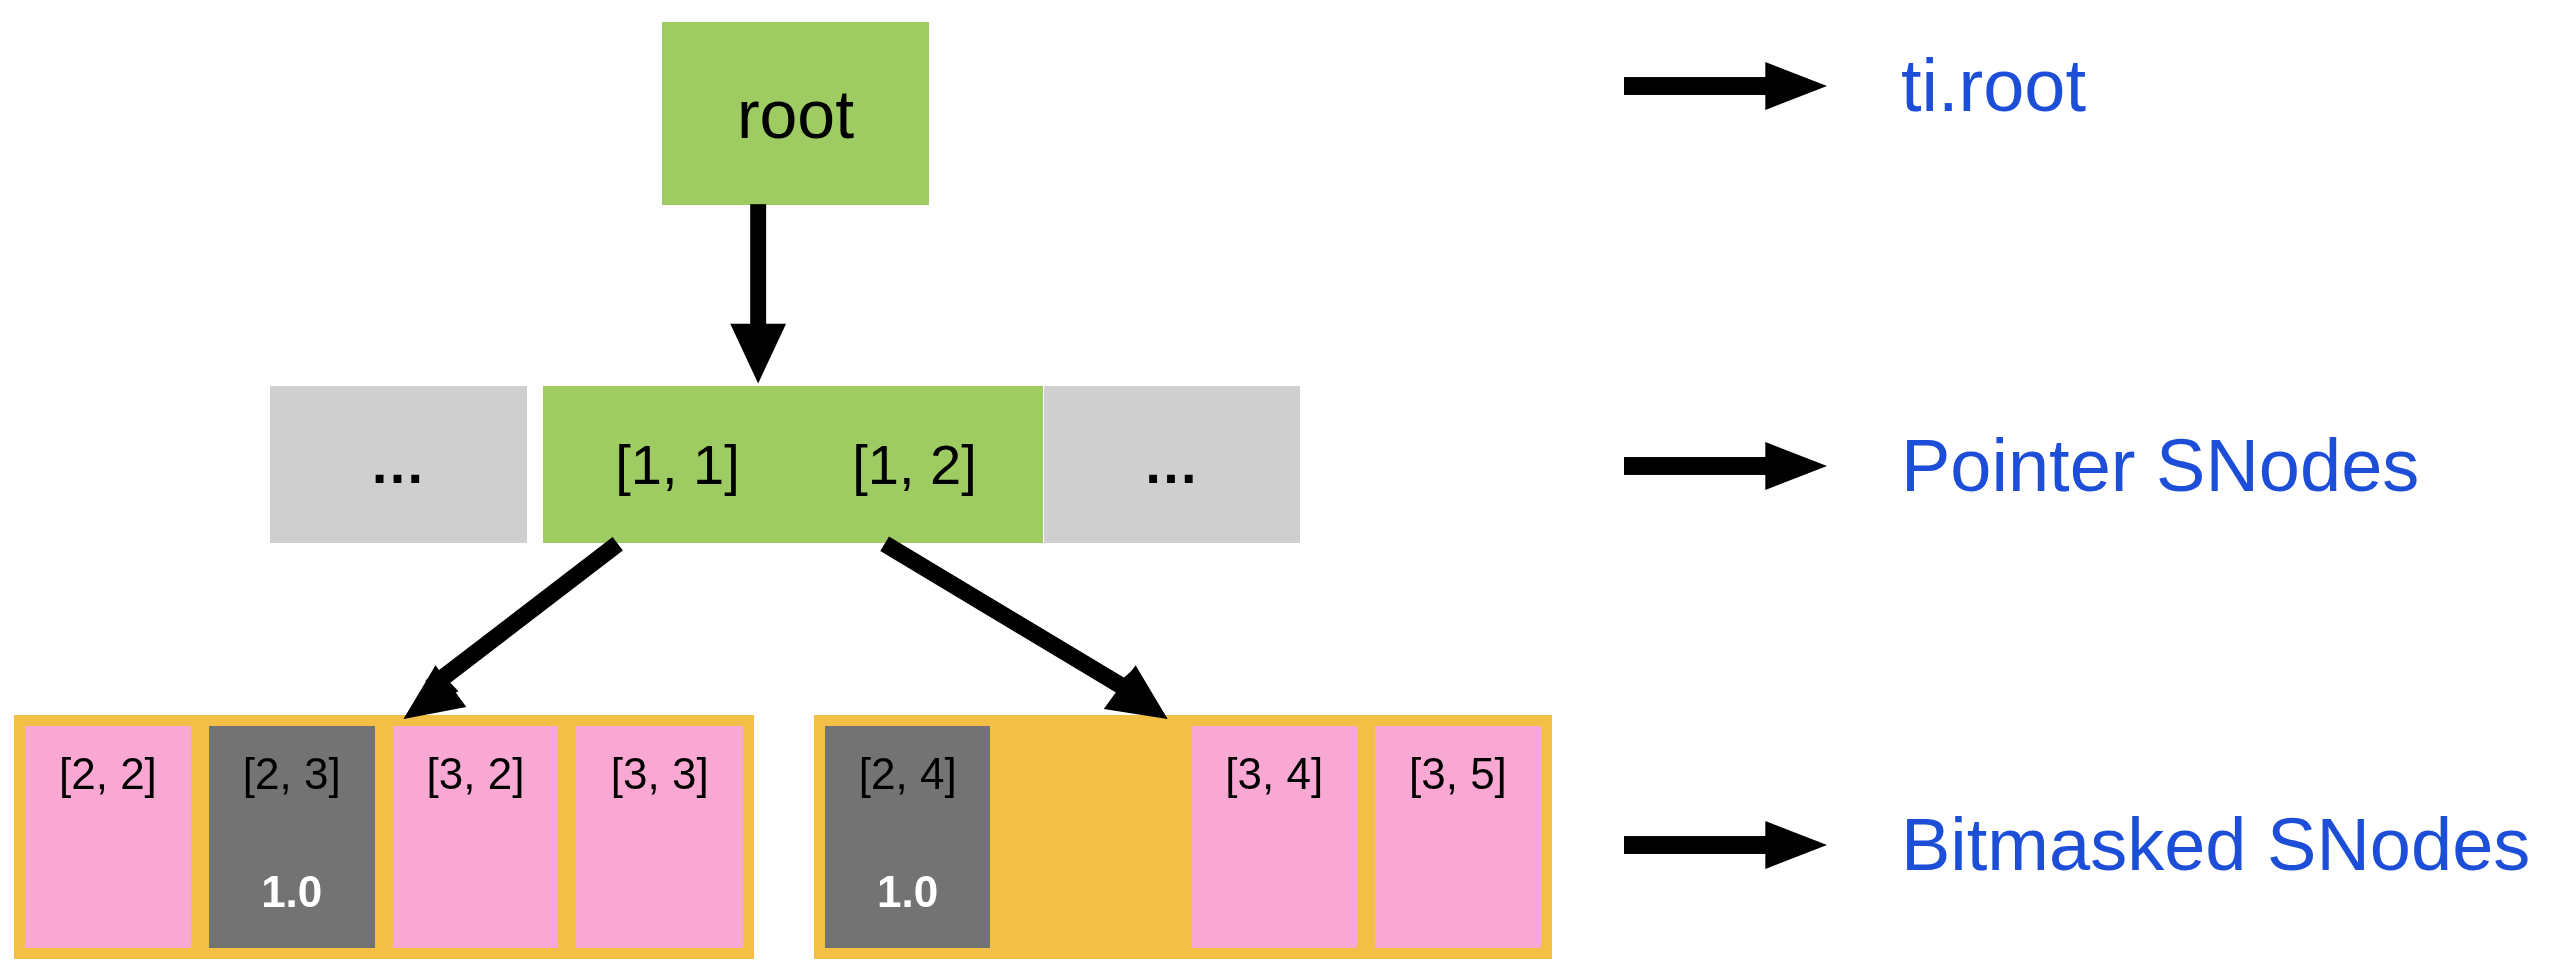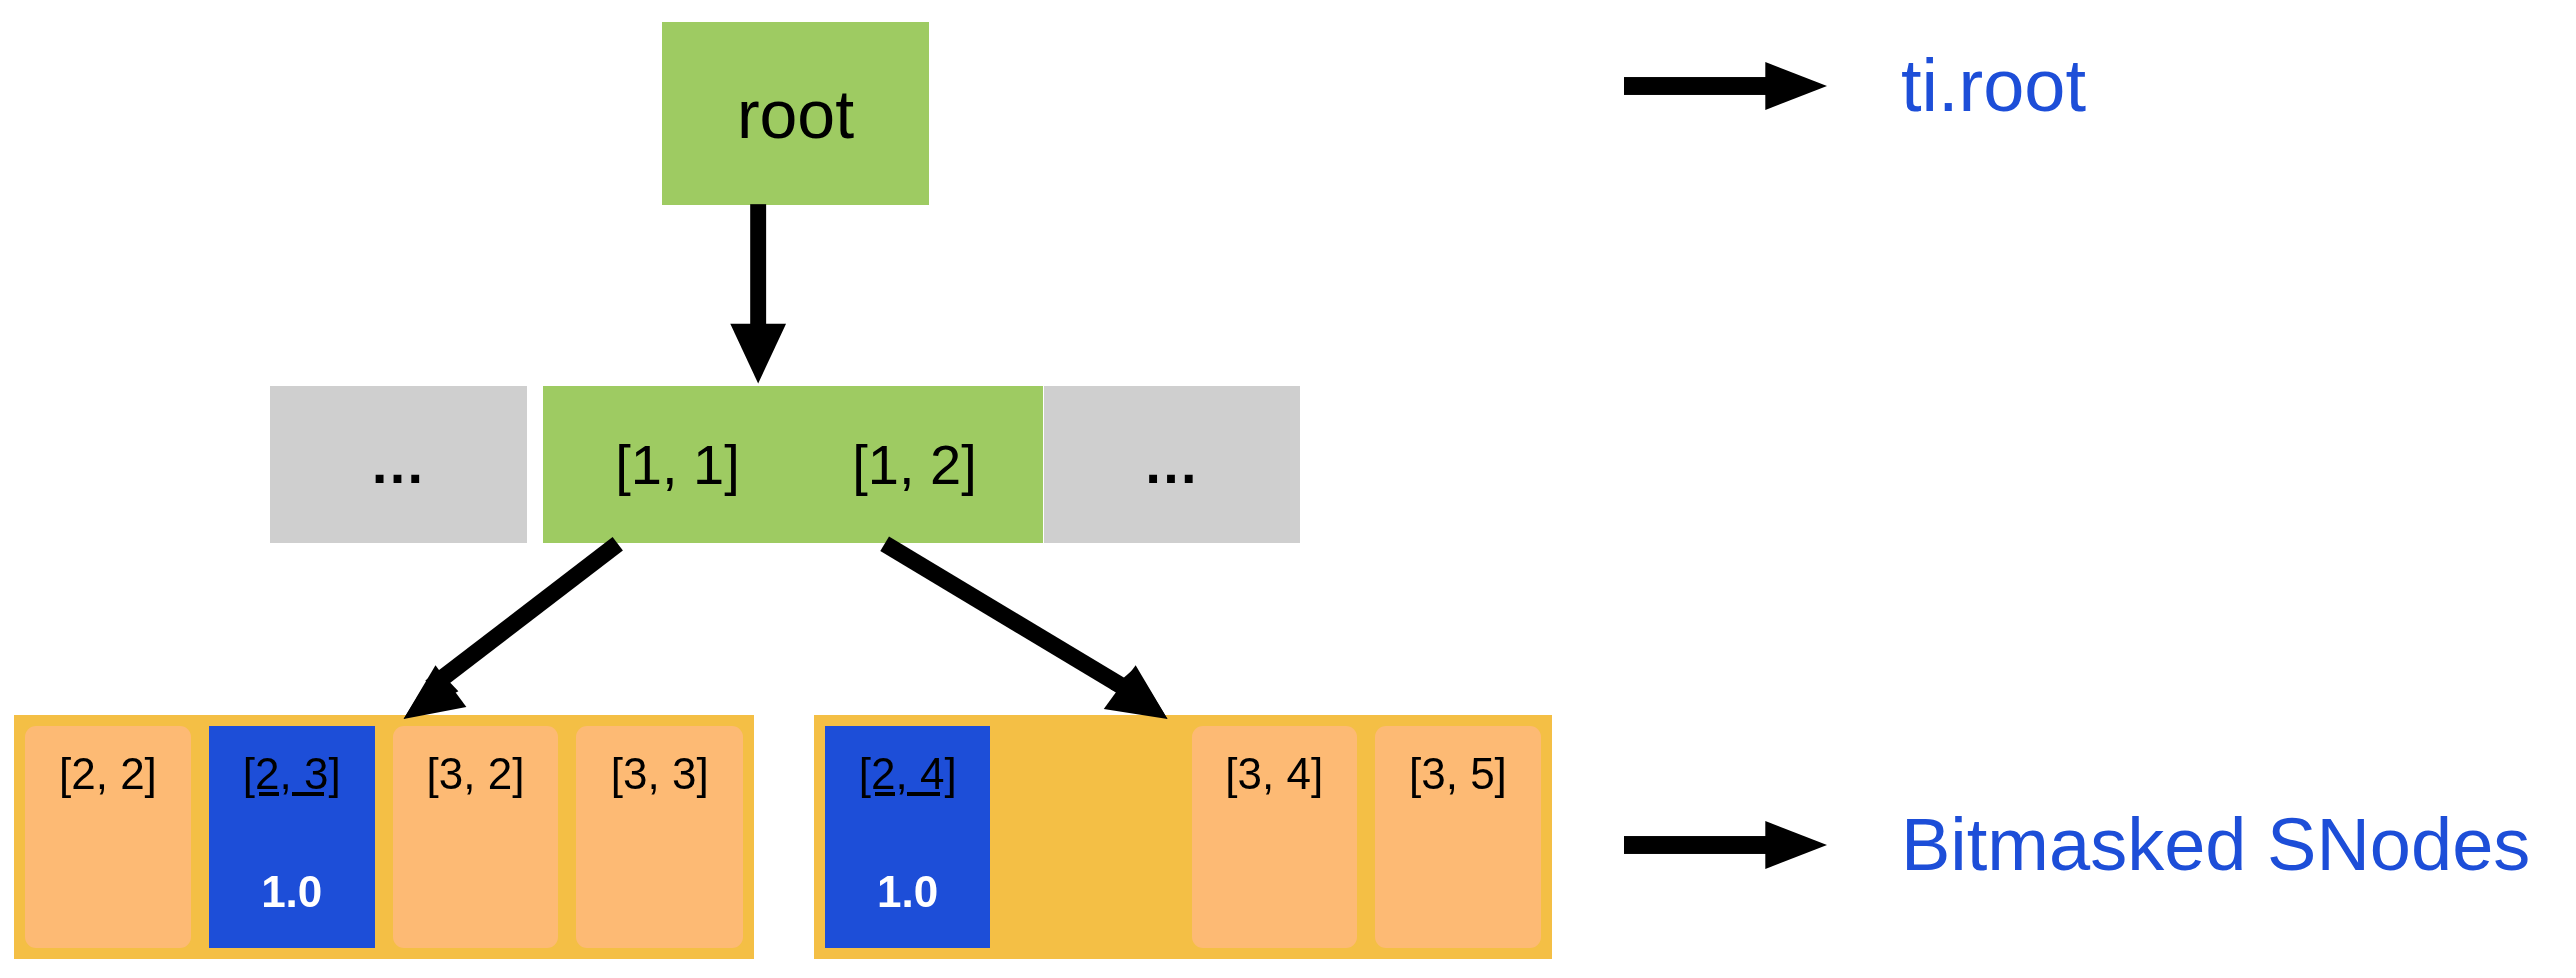--- a/index.html
+++ b/index.html
@@ -92,22 +92,22 @@
     display: flex;
     flex-direction: column;
     align-items: center;
     justify-content: flex-start;
     padding-top: 26px;
   }
   .bm-cell.s0 { left: 0%;     }
   .bm-cell.s1 { left: 25.6%;  }
   .bm-cell.s2 { left: 51.2%;  }
   .bm-cell.s3 { left: 76.8%;  width: 23.2%; }
-  .bm-cell.green { background: #1d4ed8; text-decoration: underline; }
-  .bm-cell.gray  { background: #fdba74; border-radius: 11px; }
+  .bm-cell.green { background: #737373; }
+  .bm-cell.gray  { background: #f9a8d4; }
   .bm-index {
     font-size: 44px;
     color: #000000;
     line-height: 1;
   }
   .bm-value {
     position: absolute;
     bottom: 34px;
     font-size: 44px;
     font-weight: 700;
@@ -237,20 +237,27 @@
   </svg>
 
   <div id="legend-row-0" class="legend-row">
     <svg class="legend-arrow" viewBox="0 0 204 56">
       <rect x="0" y="19" width="150" height="18" fill="#000000"></rect>
       <polygon points="142,4 204,28 142,52" fill="#000000"></polygon>
     </svg>
     <span class="legend-label">ti.root</span>
   </div>
 
+  <div id="legend-row-1" class="legend-row">
+    <svg class="legend-arrow" viewBox="0 0 204 56">
+      <rect x="0" y="19" width="150" height="18" fill="#000000"></rect>
+      <polygon points="142,4 204,28 142,52" fill="#000000"></polygon>
+    </svg>
+    <span class="legend-label">Pointer SNodes</span>
+  </div>
 
   <div id="legend-row-2" class="legend-row">
     <svg class="legend-arrow" viewBox="0 0 204 56">
       <rect x="0" y="19" width="150" height="18" fill="#000000"></rect>
       <polygon points="142,4 204,28 142,52" fill="#000000"></polygon>
     </svg>
     <span class="legend-label">Bitmasked SNodes</span>
   </div>
 
 </div>

